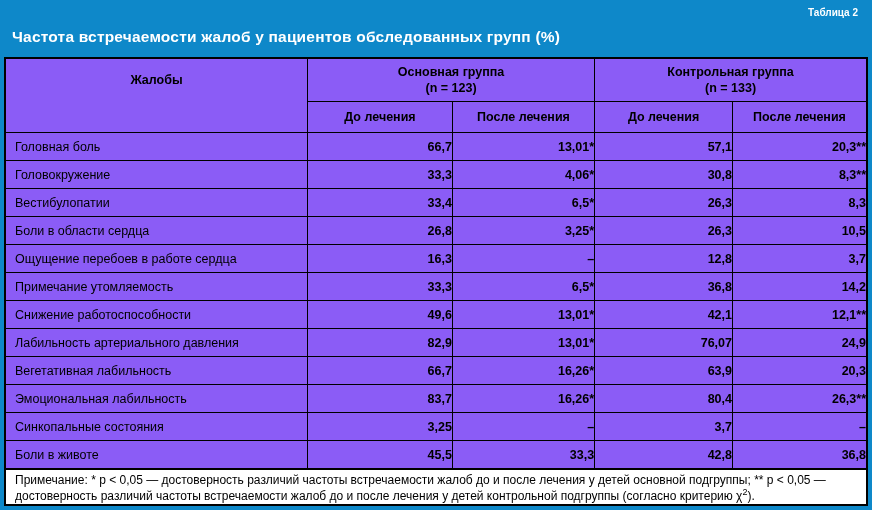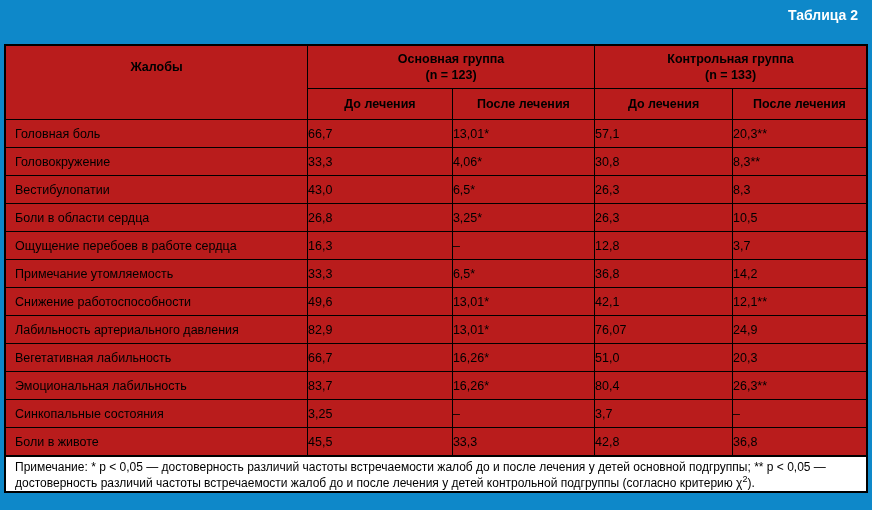--- a/index.html
+++ b/index.html
@@ -10,38 +10,38 @@
     background: #0e88c9;
     box-sizing: border-box;
     font-family: "Liberation Sans", sans-serif;
     overflow: hidden;
   }
   .table-number {
     position: absolute;
     top: 7px;
     right: 14px;
     color: #ffffff;
-    font-size: 14px;
+    font-size: 10px;
     font-weight: 700;
   }
   .table-title {
     position: absolute;
     top: 28px;
     left: 12px;
     color: #ffffff;
     font-size: 15.5px;
     font-weight: 700;
     letter-spacing: 0.2px;
   }
   .sheet {
     position: absolute;
-    top: 44px;
+    top: 57px;
     left: 4px;
     right: 4px;
-    background: #b91c1c;
+    background: #8b5cf6;
   }
   table.tbl {
     width: 100%;
     border-collapse: collapse;
     table-layout: fixed;
     border: 2px solid #000;
   }
   .tbl th, .tbl td {
     border: 1px solid #000;
     color: #000;
@@ -64,40 +64,41 @@
   .tbl tbody td {
     height: 27px;
     font-size: 12.5px;
     padding: 0;
   }
   .tbl tbody td.label {
     text-align: left;
     padding-left: 9px;
     padding-right: 19px;
   }
-  .tbl tbody td.num { text-align: left; }
+  .tbl tbody td.num { text-align: right; font-weight: bold; }
   .footnote {
     border: 2px solid #000;
     border-top: none;
     background: #ffffff;
     font-size: 12px;
     line-height: 15.5px;
     color: #000;
     padding: 3px 9px 0 9px;
   }
   .footnote sup {
     font-size: 9px;
     line-height: 0;
   }
 </style>
 </head>
 <body>
 
 <div class="frame" style="background: rgb(14, 136, 201);">
   <div class="table-number">Таблица 2</div>
+  <div class="table-title">Частота встречаемости жалоб у пациентов обследованных групп (%)</div>
 
   <div class="sheet">
     <table class="tbl">
       <colgroup>
         <col style="width:35.1%">
         <col style="width:16.8%">
         <col style="width:16.5%">
         <col style="width:16.0%">
         <col style="width:15.6%">
       </colgroup>
@@ -130,21 +131,21 @@
           </tr>
           <tr>
             <td class="label">Головокружение</td>
             <td class="num">33,3</td>
             <td class="num">4,06*</td>
             <td class="num">30,8</td>
             <td class="num">8,3**</td>
           </tr>
           <tr>
             <td class="label">Вестибулопатии</td>
-            <td class="num">43,0</td>
+            <td class="num">33,4</td>
             <td class="num">6,5*</td>
             <td class="num">26,3</td>
             <td class="num">8,3</td>
           </tr>
           <tr>
             <td class="label">Боли в области сердца</td>
             <td class="num">26,8</td>
             <td class="num">3,25*</td>
             <td class="num">26,3</td>
             <td class="num">10,5</td>
@@ -174,21 +175,21 @@
             <td class="label">Лабильность артериального давления</td>
             <td class="num">82,9</td>
             <td class="num">13,01*</td>
             <td class="num">76,07</td>
             <td class="num">24,9</td>
           </tr>
           <tr>
             <td class="label">Вегетативная лабильность</td>
             <td class="num">66,7</td>
             <td class="num">16,26*</td>
-            <td class="num">51,0</td>
+            <td class="num">63,9</td>
             <td class="num">20,3</td>
           </tr>
           <tr>
             <td class="label">Эмоциональная лабильность</td>
             <td class="num">83,7</td>
             <td class="num">16,26*</td>
             <td class="num">80,4</td>
             <td class="num">26,3**</td>
           </tr>
           <tr>

